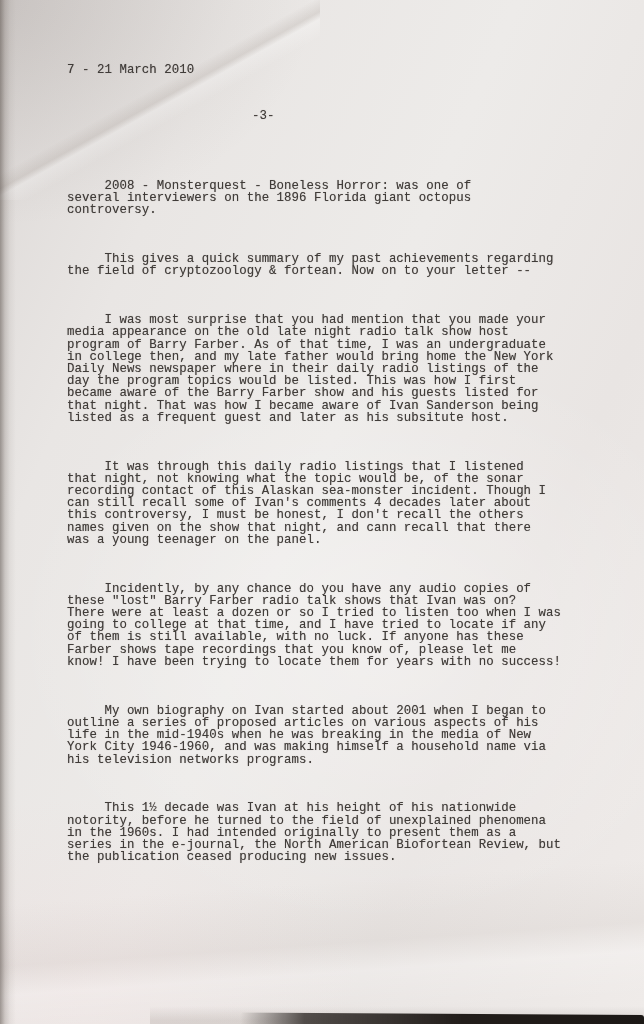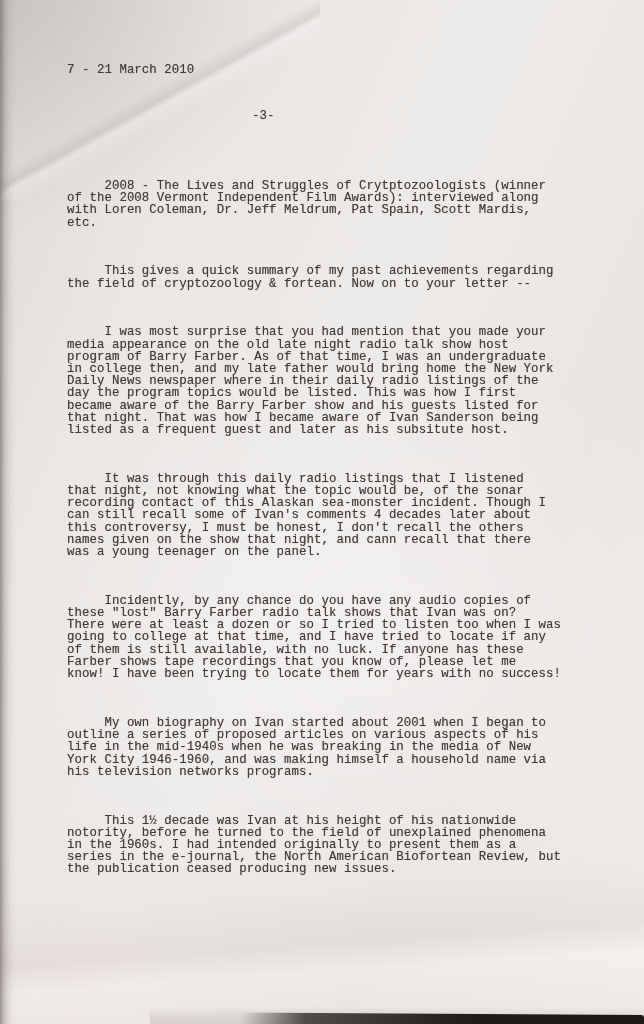--- a/index.html
+++ b/index.html
@@ -89,24 +89,23 @@
 <body>
 
 <div class="photo">
   <div class="crease-top"></div>
   <div class="crease-bottom"></div>
 
   <div class="typewritten">
     <div class="date-line">7 - 21 March 2010</div>
     <div class="page-number">-3-</div>
     <div class="letter-body">
-      <div class="para">     2008 - The Lives and Struggles of Crytptozoologists (winner
-of the 2008 Vermont Independent Film Awards): interviewed along
-with Loren Coleman, Dr. Jeff Meldrum, Pat Spain, Scott Mardis,
-etc.</div>
+      <div class="para">     2008 - Monsterquest - Boneless Horror: was one of
+several interviewers on the 1896 Florida giant octopus
+controversy.</div>
       <div class="para">     This gives a quick summary of my past achievements regarding
 the field of cryptozoology &amp; fortean. Now on to your letter --</div>
       <div class="para">     I was most surprise that you had mention that you made your
 media appearance on the old late night radio talk show host
 program of Barry Farber. As of that time, I was an undergraduate
 in college then, and my late father would bring home the New York
 Daily News newspaper where in their daily radio listings of the
 day the program topics would be listed. This was how I first
 became aware of the Barry Farber show and his guests listed for
 that night. That was how I became aware of Ivan Sanderson being

